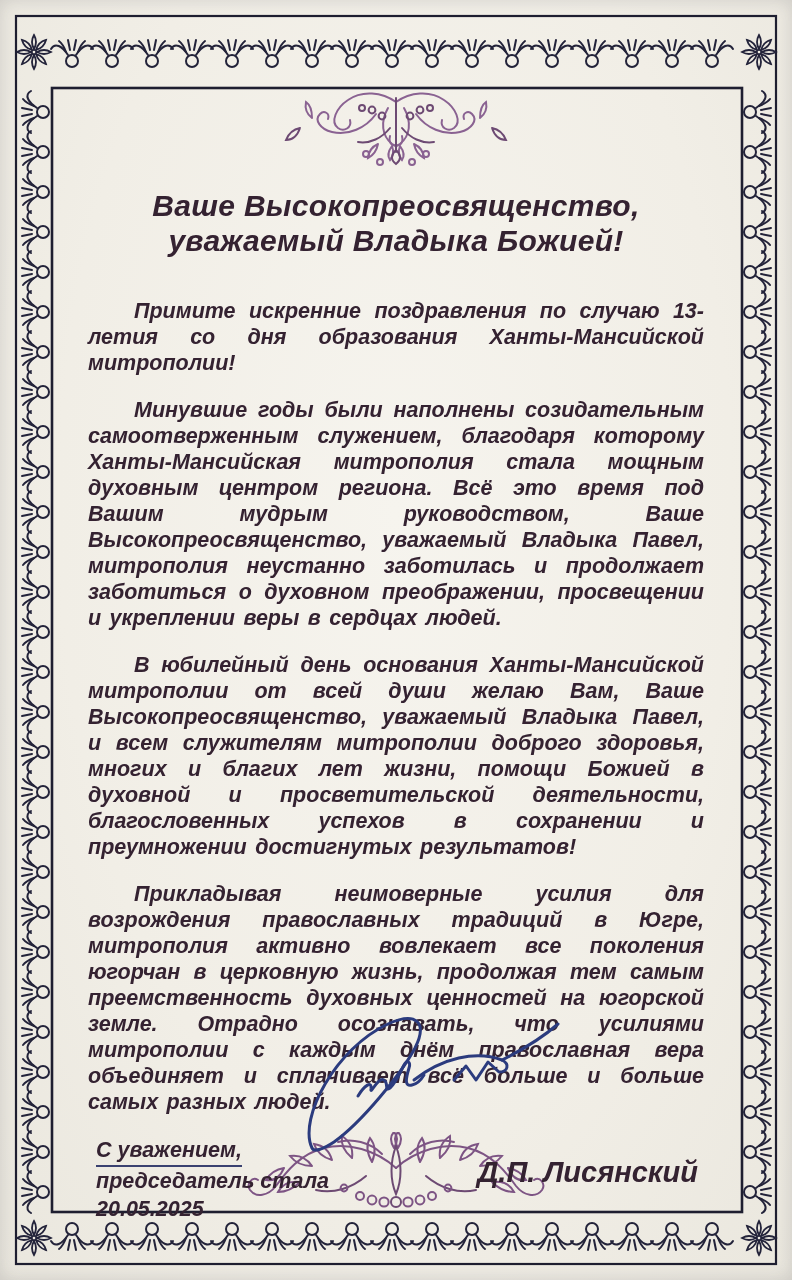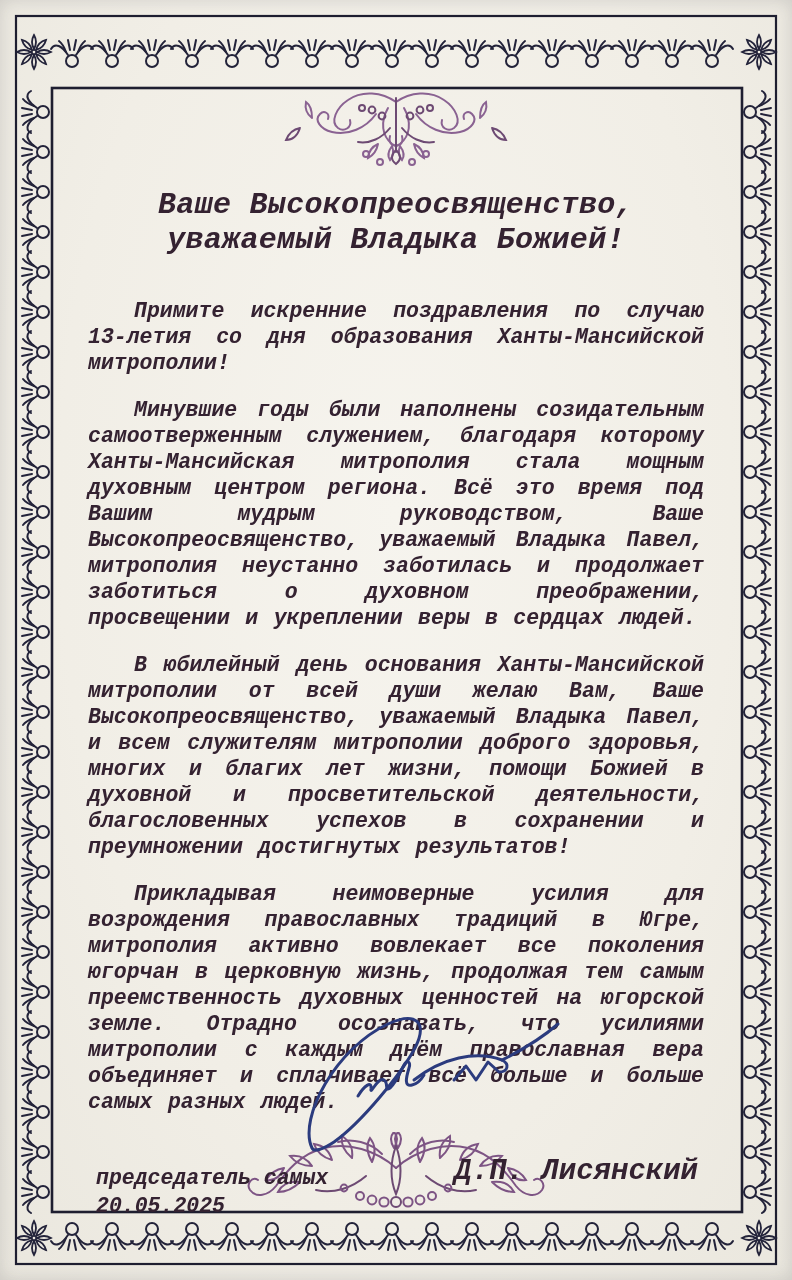--- a/index.html
+++ b/index.html
@@ -1,21 +1,21 @@
 <!DOCTYPE html>
 <html><head>
 <meta charset="utf-8">
 <style>
   html,body{margin:0;padding:0;background:#d8d5cd;}
   .page{
     position:relative;width:792px;height:1280px;overflow:hidden;
     background:#f2efe8;
     background-image:radial-gradient(ellipse at 50% 40%, #f6f4ee 0%, #f1eee6 60%, #eae7de 100%);
     box-shadow:inset 0 0 18px rgba(60,60,70,.18);
-    font-family:Liberation Mono, monospace;
+    font-family:Liberation Sans, sans-serif;
   }
   .border-svg{position:absolute;left:0;top:0;pointer-events:none;}
   .content{
     position:absolute;left:88px;width:616px;top:188px;
     color:#342231;font-style:italic;font-weight:bold;
   }
   .title{
     text-align:center;font-size:30px;line-height:35px;letter-spacing:.3px;
     margin:0 0 40px 0;
   }
@@ -215,22 +215,22 @@
       <span>Ваше Высокопреосвященство,</span><br>
       <span>уважаемый Владыка Божией!</span>
     </h1>
     <p class="para">Примите искренние поздравления по случаю 13-летия со дня образования Ханты-Мансийской митрополии!</p>
     <p class="para">Минувшие годы были наполнены созидательным самоотверженным служением, благодаря которому Ханты-Мансийская митрополия стала мощным духовным центром региона. Всё это время под Вашим мудрым руководством, Ваше Высокопреосвященство, уважаемый Владыка Павел, митрополия неустанно заботилась и продолжает заботиться о духовном преображении, просвещении и укреплении веры в сердцах людей.</p>
     <p class="para">В юбилейный день основания Ханты-Мансийской митрополии от всей души желаю Вам, Ваше Высокопреосвященство, уважаемый Владыка Павел, и всем служителям митрополии доброго здоровья, многих и благих лет жизни, помощи Божией в духовной и просветительской деятельности, благословенных успехов в сохранении и преумножении достигнутых результатов!</p>
     <p class="para">Прикладывая неимоверные усилия для возрождения православных традиций в Югре, митрополия активно вовлекает все поколения югорчан в церковную жизнь, продолжая тем самым преемственность духовных ценностей на югорской земле. Отрадно осознавать, что усилиями митрополии с каждым днём православная вера объединяет и сплачивает всё больше и больше самых разных людей.</p>
 
     <div class="signoff">
       <div class="signoff-left">
-        <br>
-        <span>председатель самых</span><br>
+        <span class="salutation">С уважением,</span><br>
+        <span>председатель стала</span><br>
         <span>20.05.2025</span>
       </div>
       <div class="sign-name">Д.П. Лисянский</div>
     </div>
   </div>
 
   <svg class="signature-wrap" viewBox="0 0 266 150">
     <g fill="none" stroke="#2b3b7e" stroke-width="3" stroke-linecap="round" stroke-linejoin="round">
       <path d="M16,136 C 2,106 40,36 92,12 C 120,-1 132,10 119,36 C 105,62 66,110 38,130 C 26,138 18,140 16,136"></path>
       <path d="M62,84 c 6,-10 14,-16 13,-7 c -1,7 7,-13 13,-9 c 5,3 0,12 6,8 c 6,-5 10,-15 14,-23 c 3,-6 7,-3 5,3 c -3,10 -5,19 3,17 c 5,-1 9,-5 12,-10"></path>

